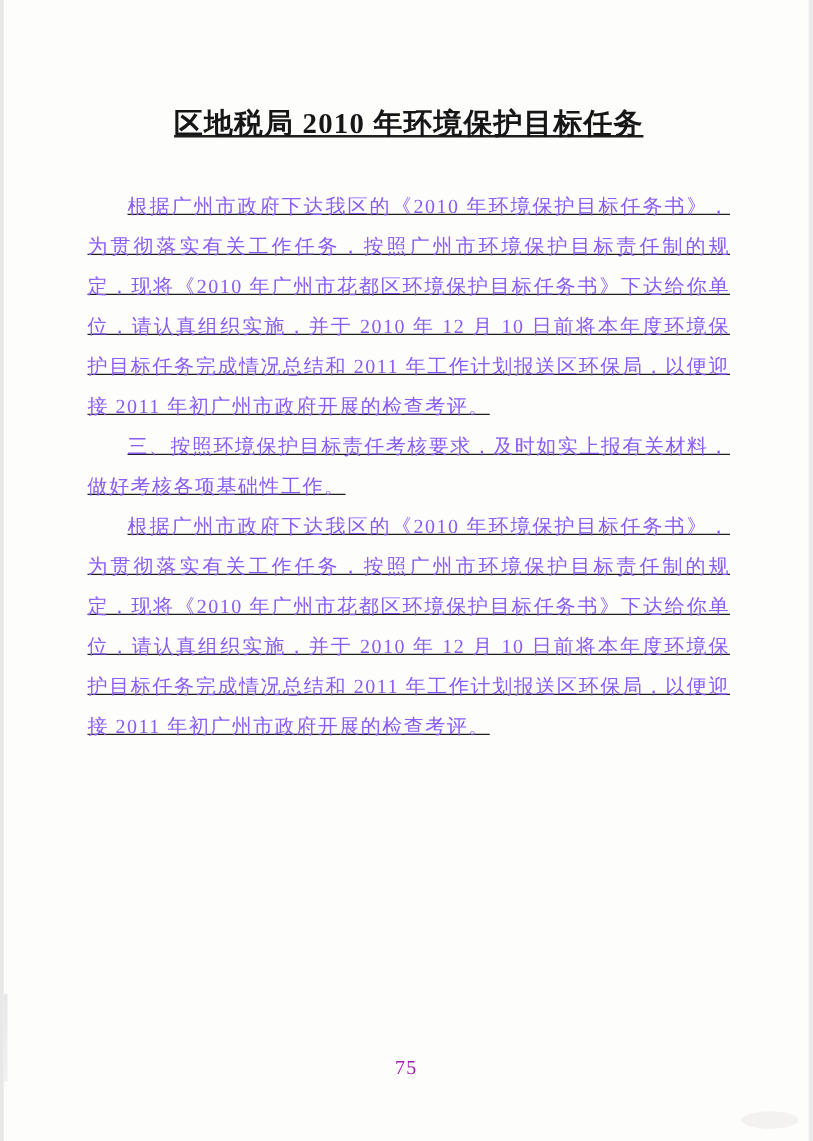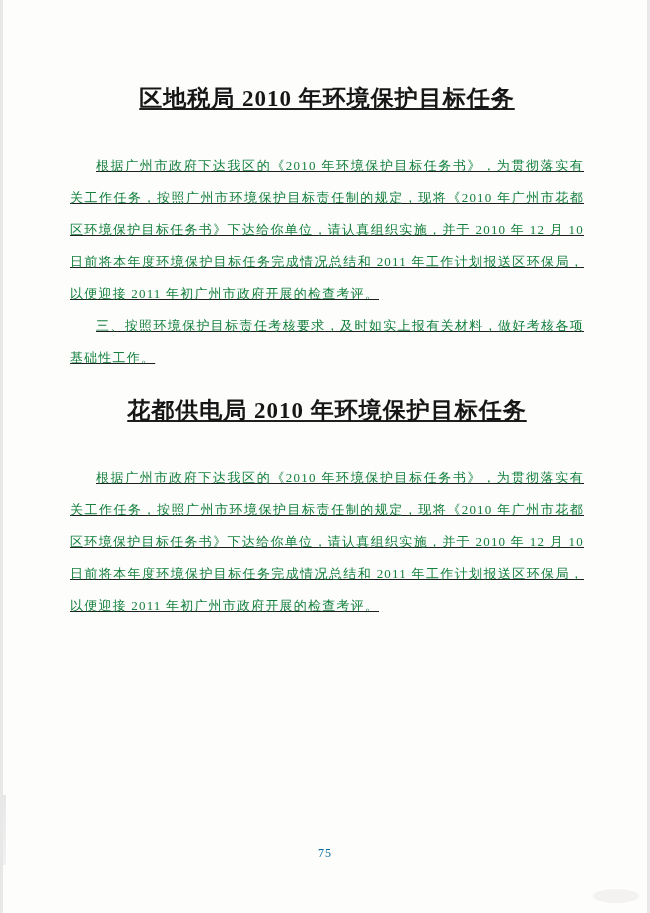--- a/index.html
+++ b/index.html
@@ -27,37 +27,37 @@
     font-weight: bold;
     text-align: center;
     letter-spacing: 1px;
     color: #161616;
   }
   section + section .doc-title {
     margin-top: 22px;
   }
   .doc-para {
     margin: 0;
-    font-size: 13px;
+    font-size: 16px;
     line-height: 32px;
     text-indent: 2em;
     text-align: justify;
     text-justify: inter-character;
     letter-spacing: 1.2px;
-    color: #15803d;
+    color: #8b5cf6;
   }
   .page-num {
     position: absolute;
     top: 846px;
     left: 0;
     right: 0;
     text-align: center;
-    font-size: 12px;
+    font-size: 16px;
     letter-spacing: 1px;
-    color: #0369a1;
+    color: #a21caf;
     font-family: "Liberation Serif", "DejaVu Serif", serif;
   }
   
   .artifact {
     position: absolute;
     pointer-events: none;
   }
   .a1 {
     left: 0;
     top: 795px;
@@ -80,20 +80,19 @@
 <body>
 
 <div class="page">
   <div id="doc-sections">
       <section>
         <h1 class="doc-title">区地税局 2010 年环境保护目标任务</h1>
         <p class="doc-para">根据广州市政府下达我区的《2010 年环境保护目标任务书》，为贯彻落实有关工作任务，按照广州市环境保护目标责任制的规定，现将《2010 年广州市花都区环境保护目标任务书》下达给你单位，请认真组织实施，并于 2010 年 12 月 10 日前将本年度环境保护目标任务完成情况总结和 2011 年工作计划报送区环保局，以便迎接 2011 年初广州市政府开展的检查考评。</p>
         <p class="doc-para">三、按照环境保护目标责任考核要求，及时如实上报有关材料，做好考核各项基础性工作。</p>
       </section>
       <section>
-        <h1 class="doc-title">花都供电局 2010 年环境保护目标任务</h1>
         <p class="doc-para">根据广州市政府下达我区的《2010 年环境保护目标任务书》，为贯彻落实有关工作任务，按照广州市环境保护目标责任制的规定，现将《2010 年广州市花都区环境保护目标任务书》下达给你单位，请认真组织实施，并于 2010 年 12 月 10 日前将本年度环境保护目标任务完成情况总结和 2011 年工作计划报送区环保局，以便迎接 2011 年初广州市政府开展的检查考评。</p>
       </section>
     </div>
   <div class="page-num">75</div>
   <div class="artifact a1"></div>
   <div class="artifact a2"></div>
 </div>
 
 </body></html>

